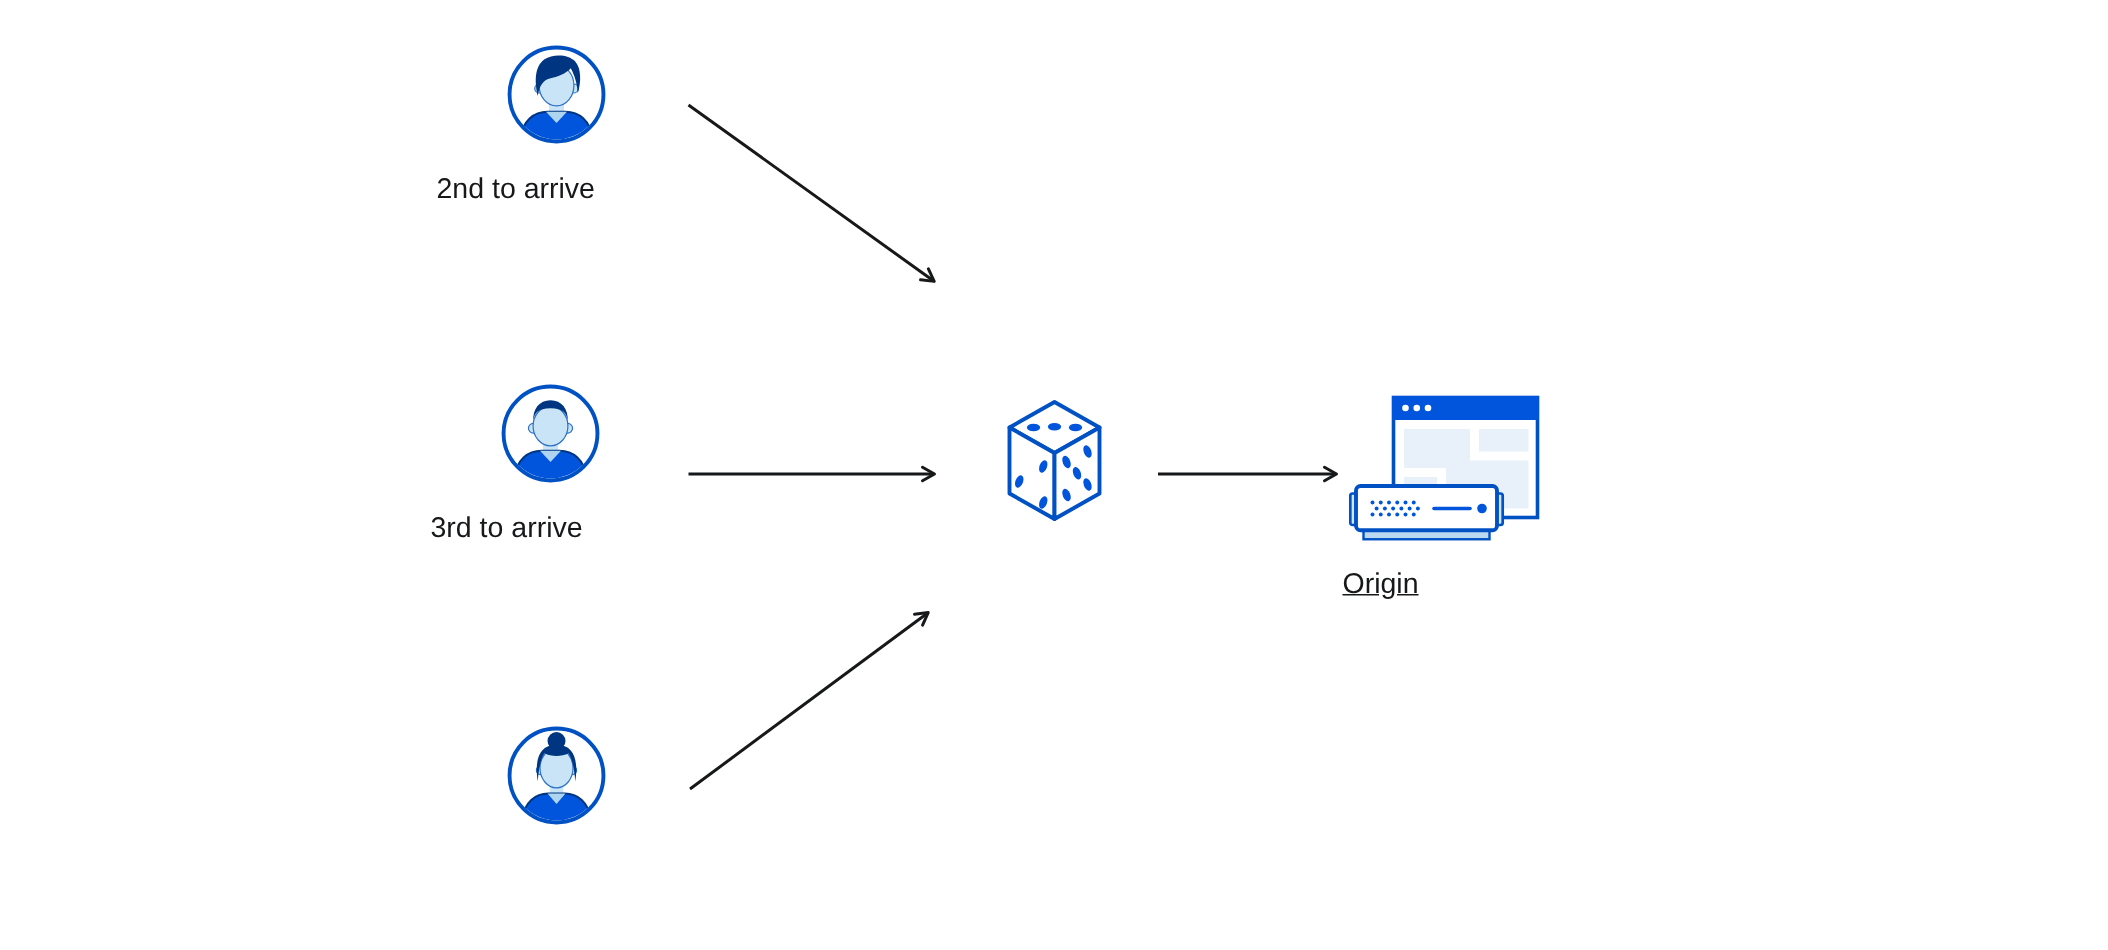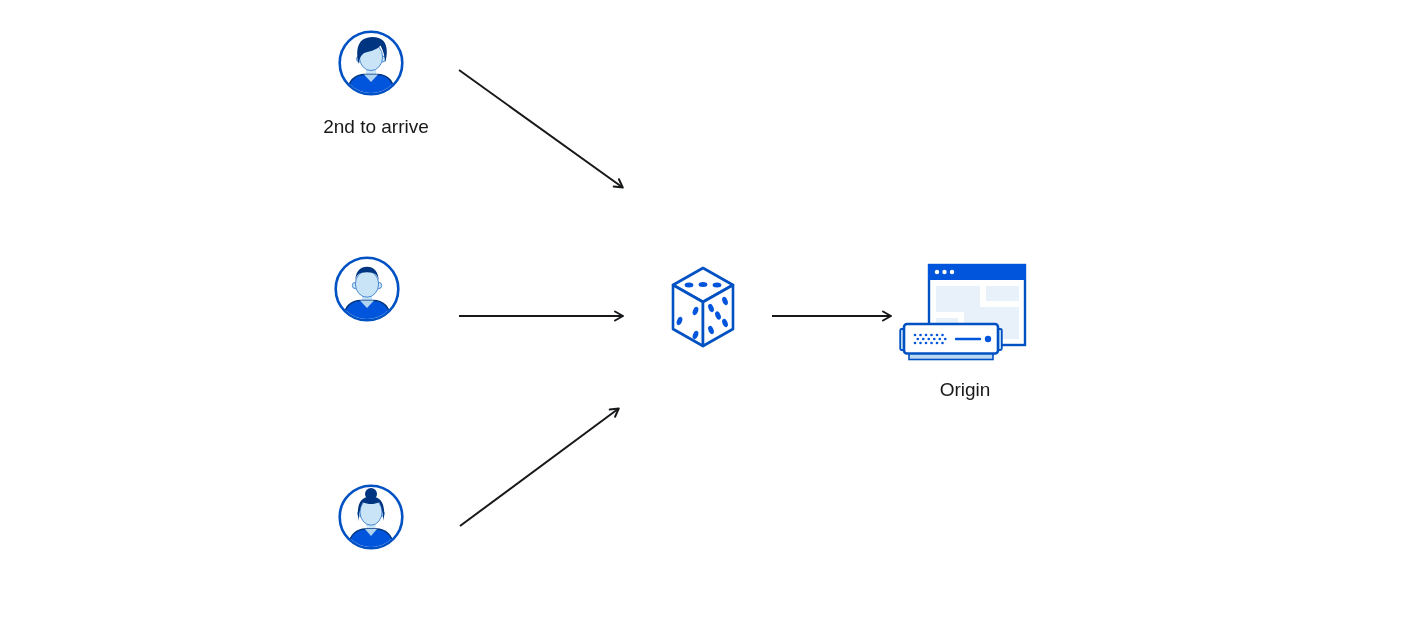--- a/index.html
+++ b/index.html
@@ -9,21 +9,20 @@
     background:#ffffff;
     font-family:"Liberation Sans", sans-serif;
     overflow:hidden;
   }
   .node{position:absolute;}
   .node-label{
     position:absolute;
     font-size:19px;
     line-height:22px;
     color:#17181a;
-    text-align:center;
     white-space:nowrap;
   }
   svg{display:block;}
   .arrow-layer{position:absolute;left:0;top:0;}
 </style>
 </head>
 <body>
 
 <div class="canvas">
 
@@ -72,20 +71,21 @@
         <rect x="28" y="35" width="10" height="12" fill="#c9e4f7"></rect>
         <path d="M8,66 C10,49 19,44.5 27,44.5 L39,44.5 C47,44.5 56,49 58,66 Z" fill="#0055dc" stroke="#003681" stroke-width="1.4"></path>
         <path d="M26,44.5 L33,52 L40,44.5 Z" fill="#aed4f0"></path>
         <circle cx="21.5" cy="29.5" r="3.2" fill="#c9e4f7" stroke="#2c72c8" stroke-width="0.8"></circle>
         <circle cx="44.5" cy="29.5" r="3.2" fill="#c9e4f7" stroke="#2c72c8" stroke-width="0.8"></circle>
         <ellipse cx="33" cy="28" rx="11.6" ry="13.2" fill="#c9e4f7" stroke="#2c72c8" stroke-width="0.8"></ellipse>
         <path d="M21.4,25 C21.2,16.5 25.5,10.8 33,10.8 C40.5,10.8 44.8,16.5 44.6,25 C44,19.5 41.5,16.2 33,16.2 C24.5,16.2 22,19.5 21.4,25 Z" fill="#003681"></path>
       </g>
     </svg>
   </div>
+  <div class="node-label" style="left:287px;top:342px;width:170px;">3rd to arrive</div>
 
   <div class="node" style="left:338px;top:484px;">
     <svg width="66" height="66" viewBox="0 0 66 66">
       <defs>
           <clipPath id="c3">
             <circle cx="33" cy="33" r="30"></circle>
           </clipPath>
         </defs>
       <circle cx="33" cy="33" r="31.3" fill="#ffffff" stroke="#0051c3" stroke-width="2.6"></circle>
       <g clip-path="url(#c3)">
@@ -163,15 +163,15 @@
           <circle cx="21.5" cy="80" r="1.3"></circle>
           <circle cx="27" cy="80" r="1.3"></circle>
           <circle cx="32.5" cy="80" r="1.3"></circle>
           <circle cx="38" cy="80" r="1.3"></circle>
           <circle cx="43.5" cy="80" r="1.3"></circle>
       </g>
       <line x1="57" y1="76" x2="81" y2="76" stroke="#0055dc" stroke-width="2.4" stroke-linecap="round"></line>
       <circle cx="89" cy="76" r="3.2" fill="#0055dc"></circle>
     </svg>
   </div>
-  <div class="node-label" style="left:895px;top:379px;width:140px;">Origin</div>
+  <div class="node-label" style="left:895px;top:379px;width:140px;text-decoration:underline;">Origin</div>
 
 </div>
 
 </body></html>

